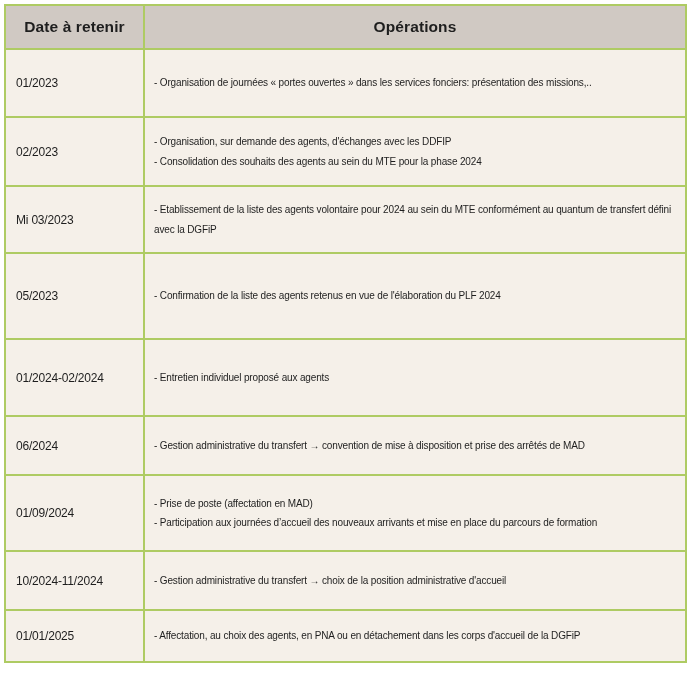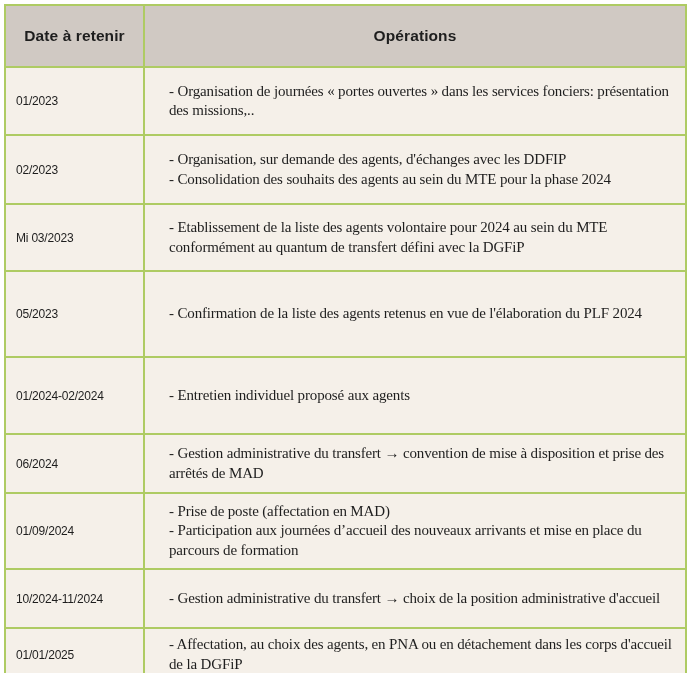--- a/index.html
+++ b/index.html
@@ -23,41 +23,40 @@
     table-layout: fixed;
     background: var(--row-bg);
   }
   table.timeline th,
   table.timeline td {
     border: 2px solid var(--border);
     vertical-align: middle;
     color: var(--text);
   }
   col.date-col { width: 139px; }
-  thead tr { height: 62px; background: var(--header-bg); }
+  thead tr { height: 44px; background: var(--header-bg); }
   thead th {
     font-size: 15.5px;
     font-weight: bold;
     color: var(--header-text);
     text-align: center;
     letter-spacing: 0.1px;
   }
   tbody td { background: var(--row-bg); }
   td.date-cell {
     font-size: 12px;
     padding: 4px 4px 4px 10px;
     white-space: nowrap;
     letter-spacing: -0.2px;
   }
   td.ops-cell {
-    font-size: 15px;
-    padding: 6px 6px 6px 24px;
+    font-size: 10px;
+    padding: 6px 6px 6px 9px;
     line-height: 19.5px;
     letter-spacing: -0.15px;
-    font-family: Liberation Serif, serif;
   }
   
   tbody tr:nth-child(1) { height: 68px; }
   tbody tr:nth-child(2) { height: 69px; }
   tbody tr:nth-child(3) { height: 67px; }
   tbody tr:nth-child(4) { height: 86px; }
   tbody tr:nth-child(5) { height: 77px; }
   tbody tr:nth-child(6) { height: 59px; border-radius: 16px; }
   tbody tr:nth-child(7) { height: 76px; }
   tbody tr:nth-child(8) { height: 59px; }

